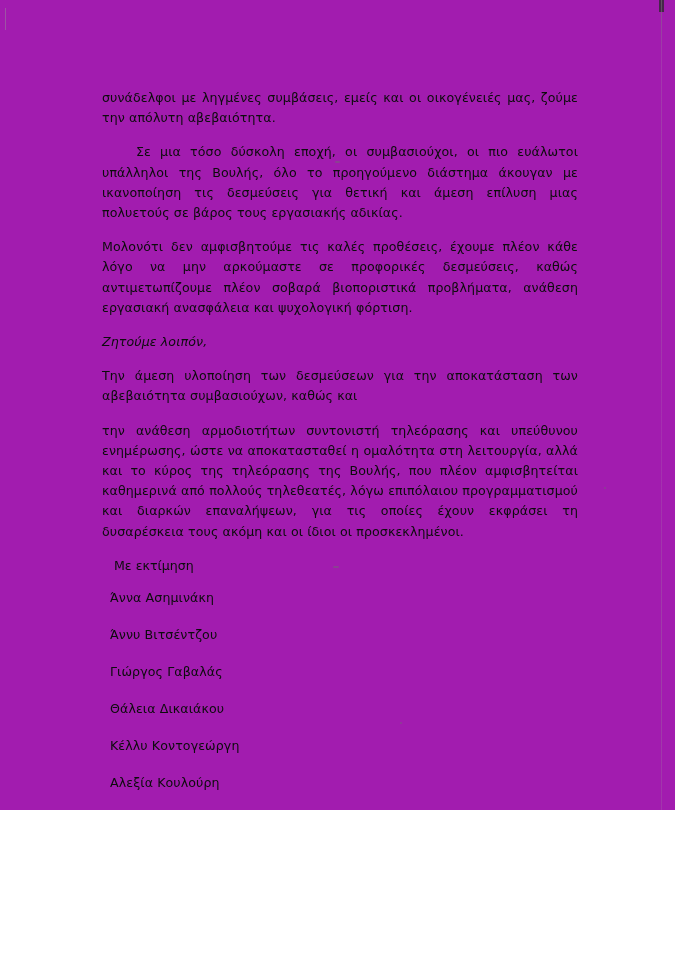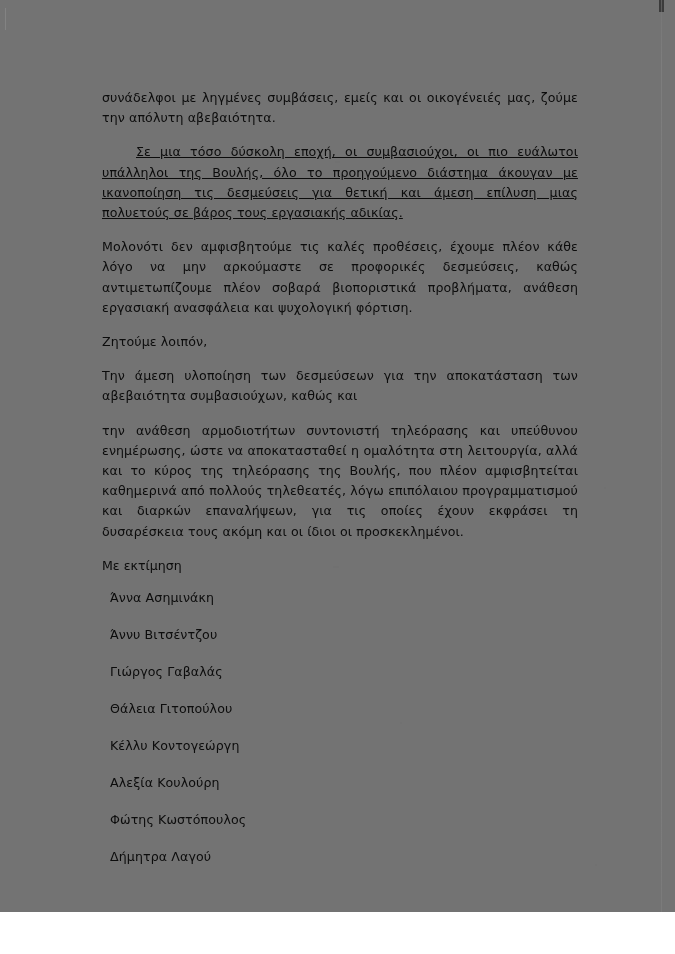--- a/index.html
+++ b/index.html
@@ -4,22 +4,22 @@
 <title>Scanned Letter</title>
 <style>
   html, body {
     margin: 0;
     padding: 0;
     background: #ffffff;
   }
   .page {
     position: relative;
     width: 675px;
-    height: 912px;
-    background: #737373;
+    height: 810px;
+    background: #a21caf;
     overflow: hidden;
     font-family: "DejaVu Sans", "Liberation Sans", sans-serif;
     color: #0c0c0c;
     -webkit-font-smoothing: antialiased;
   }
 
   
   .scan-edge-right {
     position: absolute;
     top: 0;
@@ -66,33 +66,33 @@
   p.para {
     margin: 0 0 14px 0;
     font-size: 12.6px;
     line-height: 20.2px;
     text-align: justify;
     text-justify: inter-word;
     letter-spacing: 0.1px;
   }
   p.para.indent {
     text-indent: 34px;
-    text-decoration: underline;
   }
   p.para.last-left {
     text-align: left;
+    font-style: italic;
   }
 
   .signoff {
     margin: 0 0 14px 0;
     font-size: 12.6px;
     line-height: 19px;
   }
   .signoff div {
-    margin: 0;
+    margin: 12px;
   }
 
   ul.names {
     list-style: none;
     margin: 0;
     padding: 0;
   }
   ul.names li {
     font-size: 12.6px;
     line-height: 18px;
@@ -129,21 +129,21 @@
     <p class="para">την ανάθεση αρμοδιοτήτων συντονιστή τηλεόρασης και υπεύθυνου ενημέρωσης, ώστε να αποκατασταθεί η ομαλότητα στη λειτουργία, αλλά και το κύρος της τηλεόρασης της Βουλής, που πλέον αμφισβητείται καθημερινά από πολλούς τηλεθεατές, λόγω επιπόλαιου προγραμματισμού και διαρκών επαναλήψεων, για τις οποίες έχουν εκφράσει τη δυσαρέσκεια τους ακόμη και οι ίδιοι οι προσκεκλημένοι.</p>
 
     <div class="signoff">
       <div>Με εκτίμηση</div>
     </div>
 
     <ul class="names">
       <li>Άννα Ασημινάκη</li>
       <li>Άννυ Βιτσέντζου</li>
       <li>Γιώργος Γαβαλάς</li>
-      <li>Θάλεια Γιτοπούλου</li>
+      <li>Θάλεια Δικαιάκου</li>
       <li>Κέλλυ Κοντογεώργη</li>
       <li>Αλεξία Κουλούρη</li>
       <li>Φώτης Κωστόπουλος</li>
       <li>Δήμητρα Λαγού</li>
 
     </ul>
 
   </div>
 </div>
 

